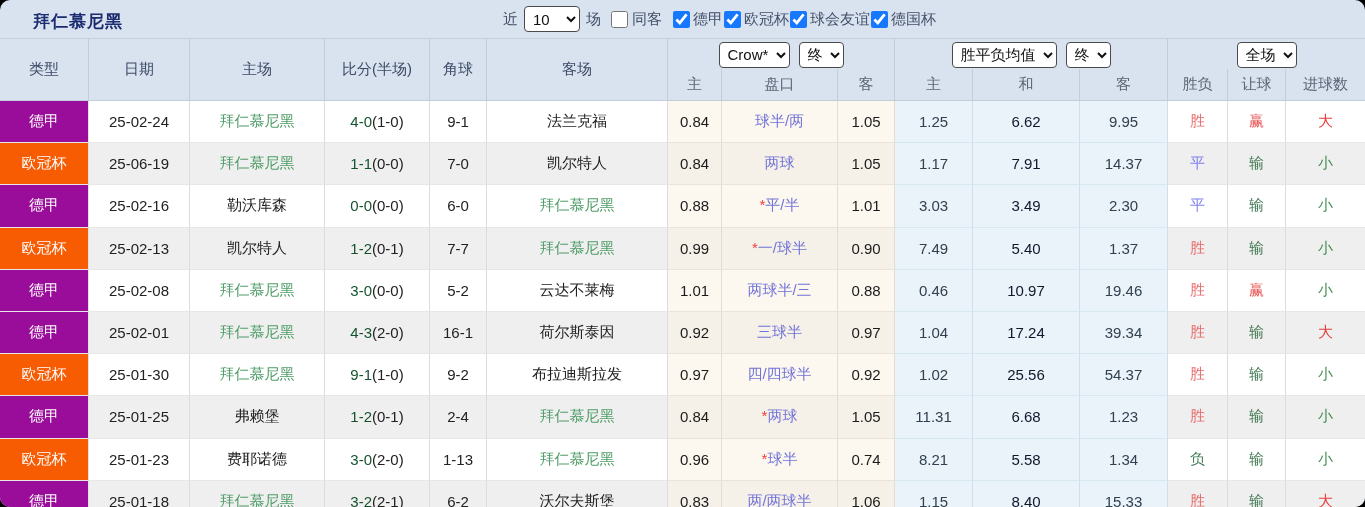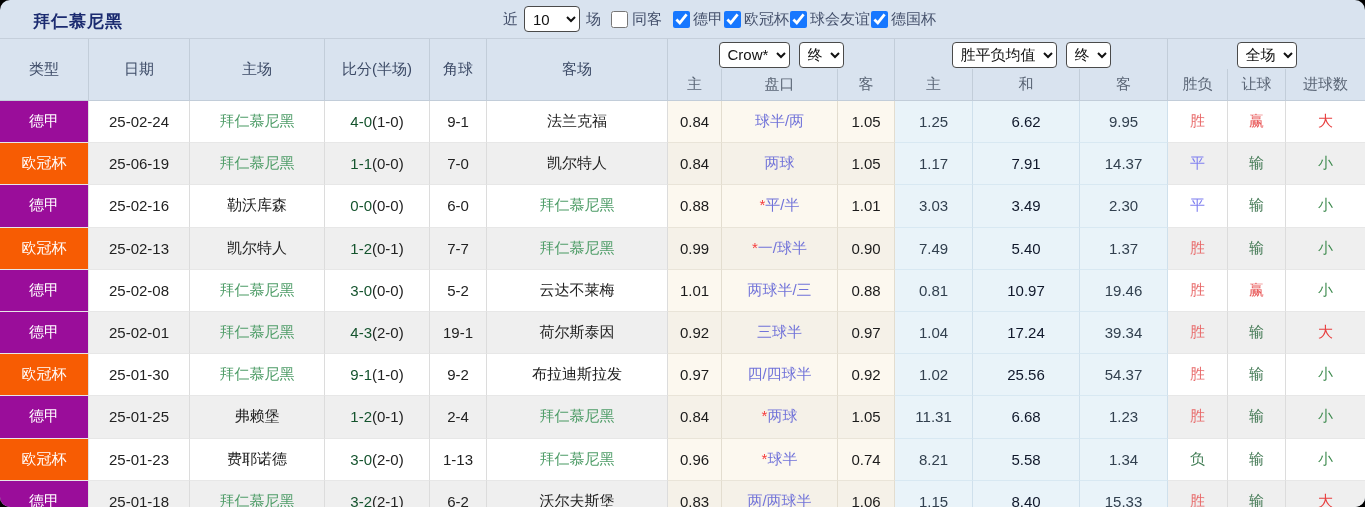--- a/index.html
+++ b/index.html
@@ -216,35 +216,35 @@
             <span class="badge" style="background: rgb(154, 13, 154);">德甲</span>
           </td>
       <td class="c-date">25-02-08</td>
       <td class="c-team" style="color: rgb(79, 157, 104);">拜仁慕尼黑</td>
       <td class="c-score"><span class="score-ft">3-0</span><span class="score-ht">(0-0)</span></td>
       <td class="c-corners">5-2</td>
       <td class="c-team">云达不莱梅</td>
       <td class="c-odds">1.01</td>
       <td class="c-pk"><span class="pk-star"></span><span class="pk-name">两球半/三</span></td>
       <td class="c-odds">0.88</td>
-      <td class="c-avg">0.81</td>
+      <td class="c-avg">0.46</td>
       <td class="c-avg c-avg-mid">10.97</td>
       <td class="c-avg">19.46</td>
       <td class="c-res" style="color: rgb(232, 106, 106);">胜</td>
       <td class="c-res" style="color: rgb(232, 85, 85);">赢</td>
       <td class="c-res" style="color: rgb(61, 138, 78);">小</td>
     </tr>
         <tr>
       <td class="c-league">
             <span class="badge" style="background: rgb(154, 13, 154);">德甲</span>
           </td>
       <td class="c-date">25-02-01</td>
       <td class="c-team" style="color: rgb(79, 157, 104);">拜仁慕尼黑</td>
       <td class="c-score"><span class="score-ft">4-3</span><span class="score-ht">(2-0)</span></td>
-      <td class="c-corners">19-1</td>
+      <td class="c-corners">16-1</td>
       <td class="c-team">荷尔斯泰因</td>
       <td class="c-odds">0.92</td>
       <td class="c-pk"><span class="pk-star"></span><span class="pk-name">三球半</span></td>
       <td class="c-odds">0.97</td>
       <td class="c-avg">1.04</td>
       <td class="c-avg c-avg-mid">17.24</td>
       <td class="c-avg">39.34</td>
       <td class="c-res" style="color: rgb(232, 106, 106);">胜</td>
       <td class="c-res" style="color: rgb(68, 122, 85);">输</td>
       <td class="c-res" style="color: rgb(232, 64, 64);">大</td>

